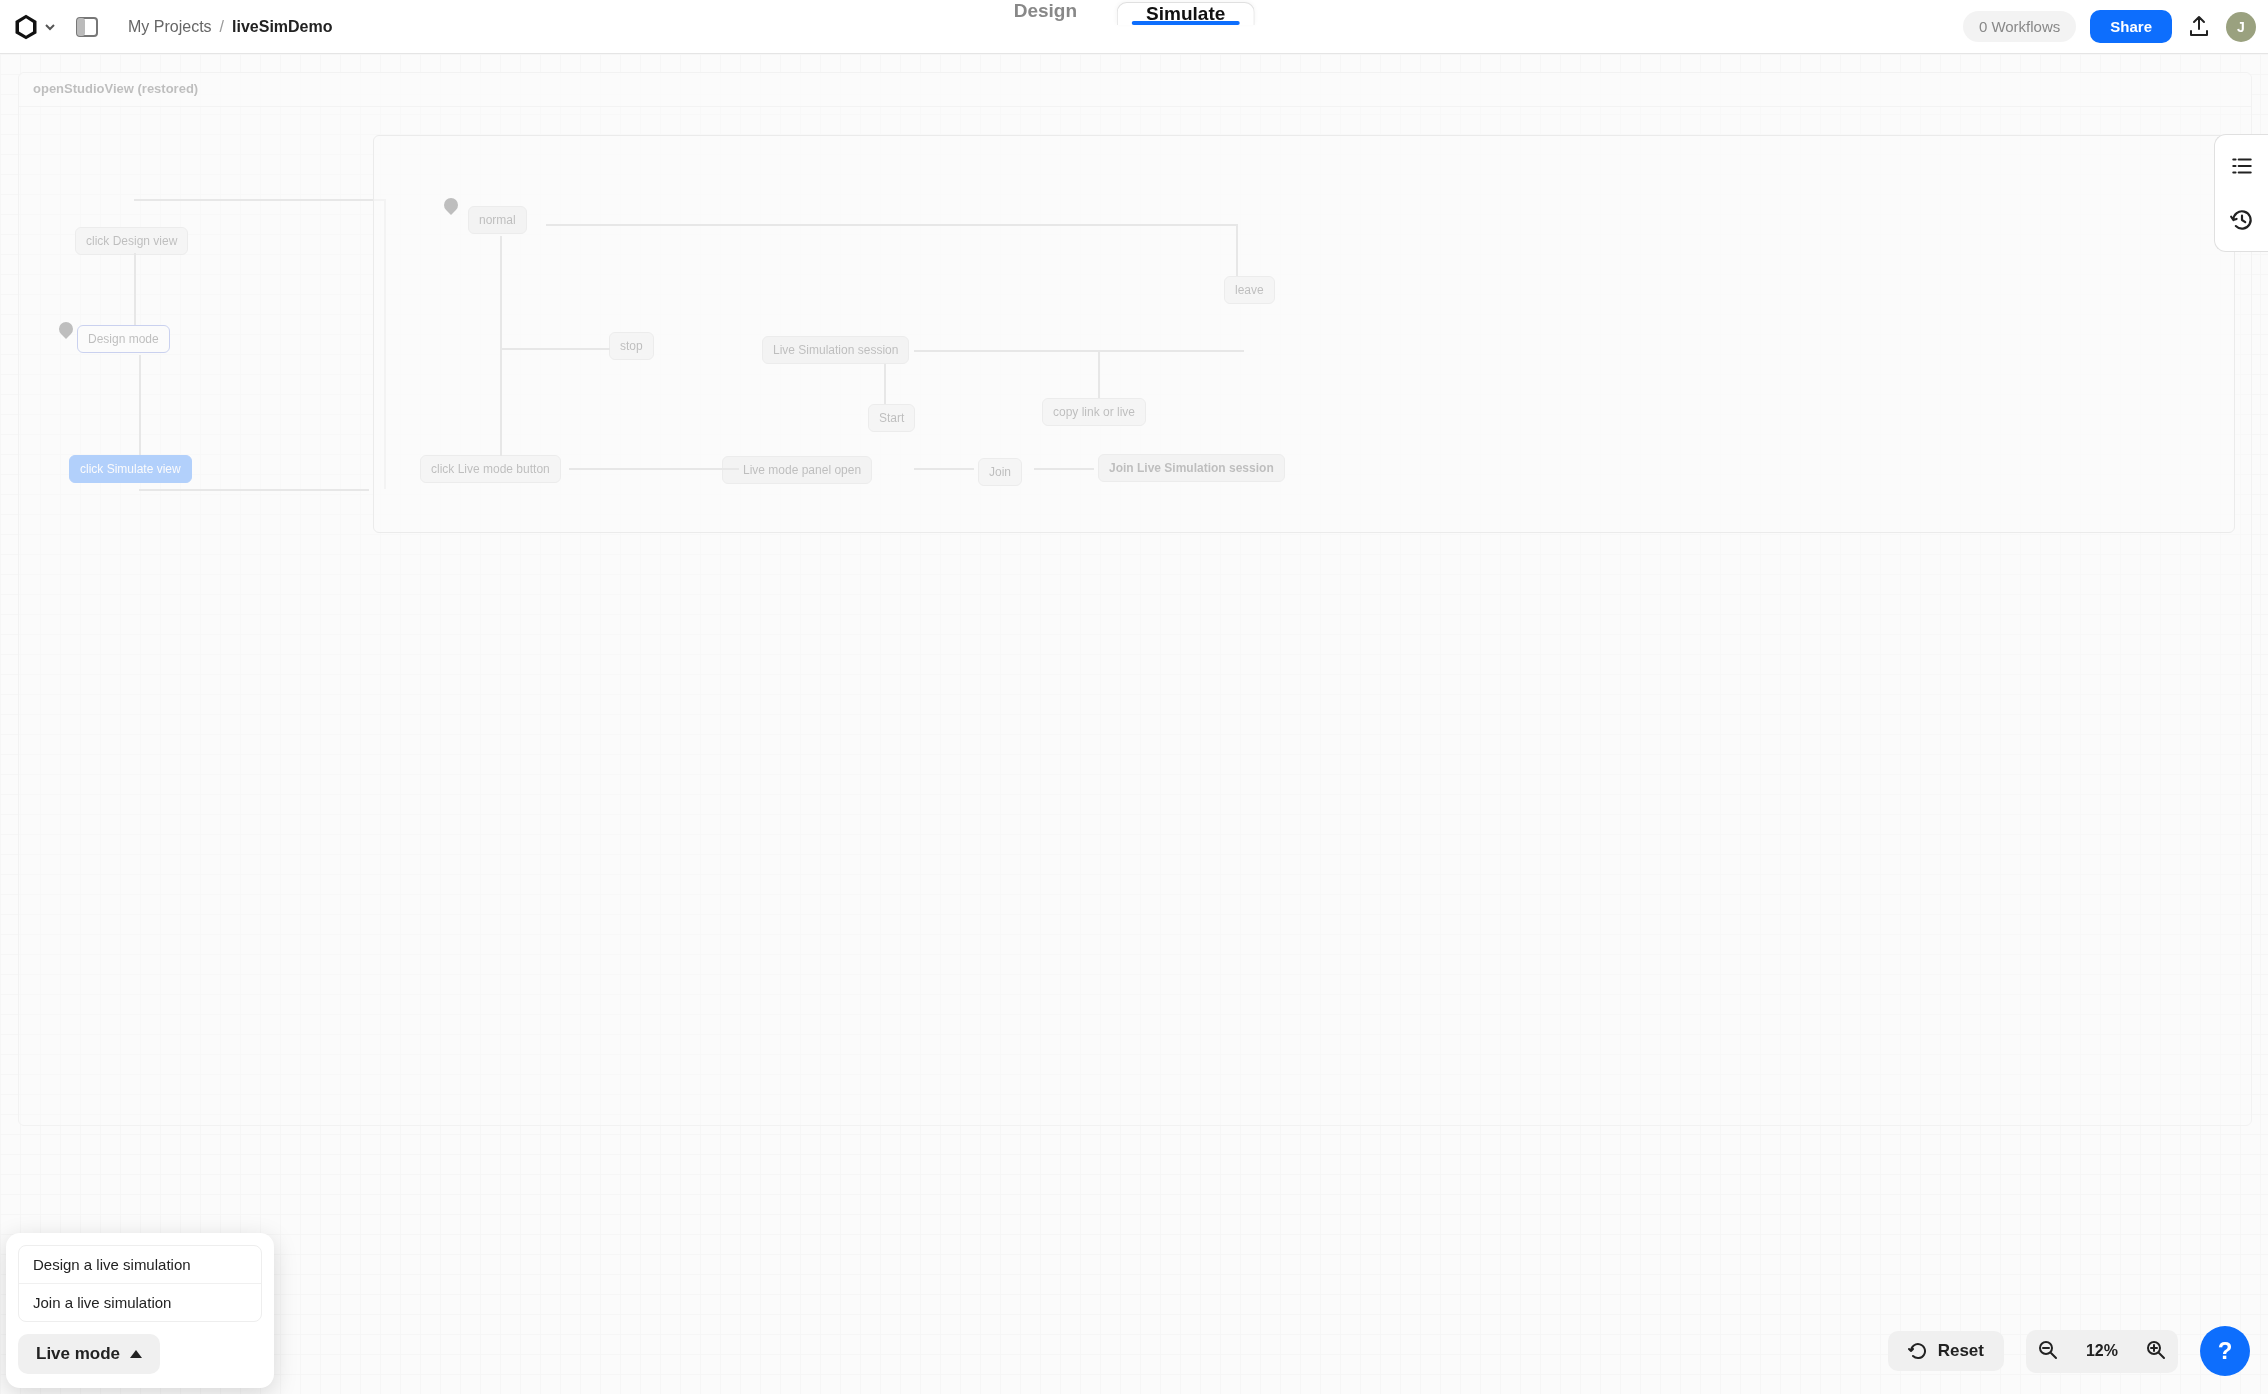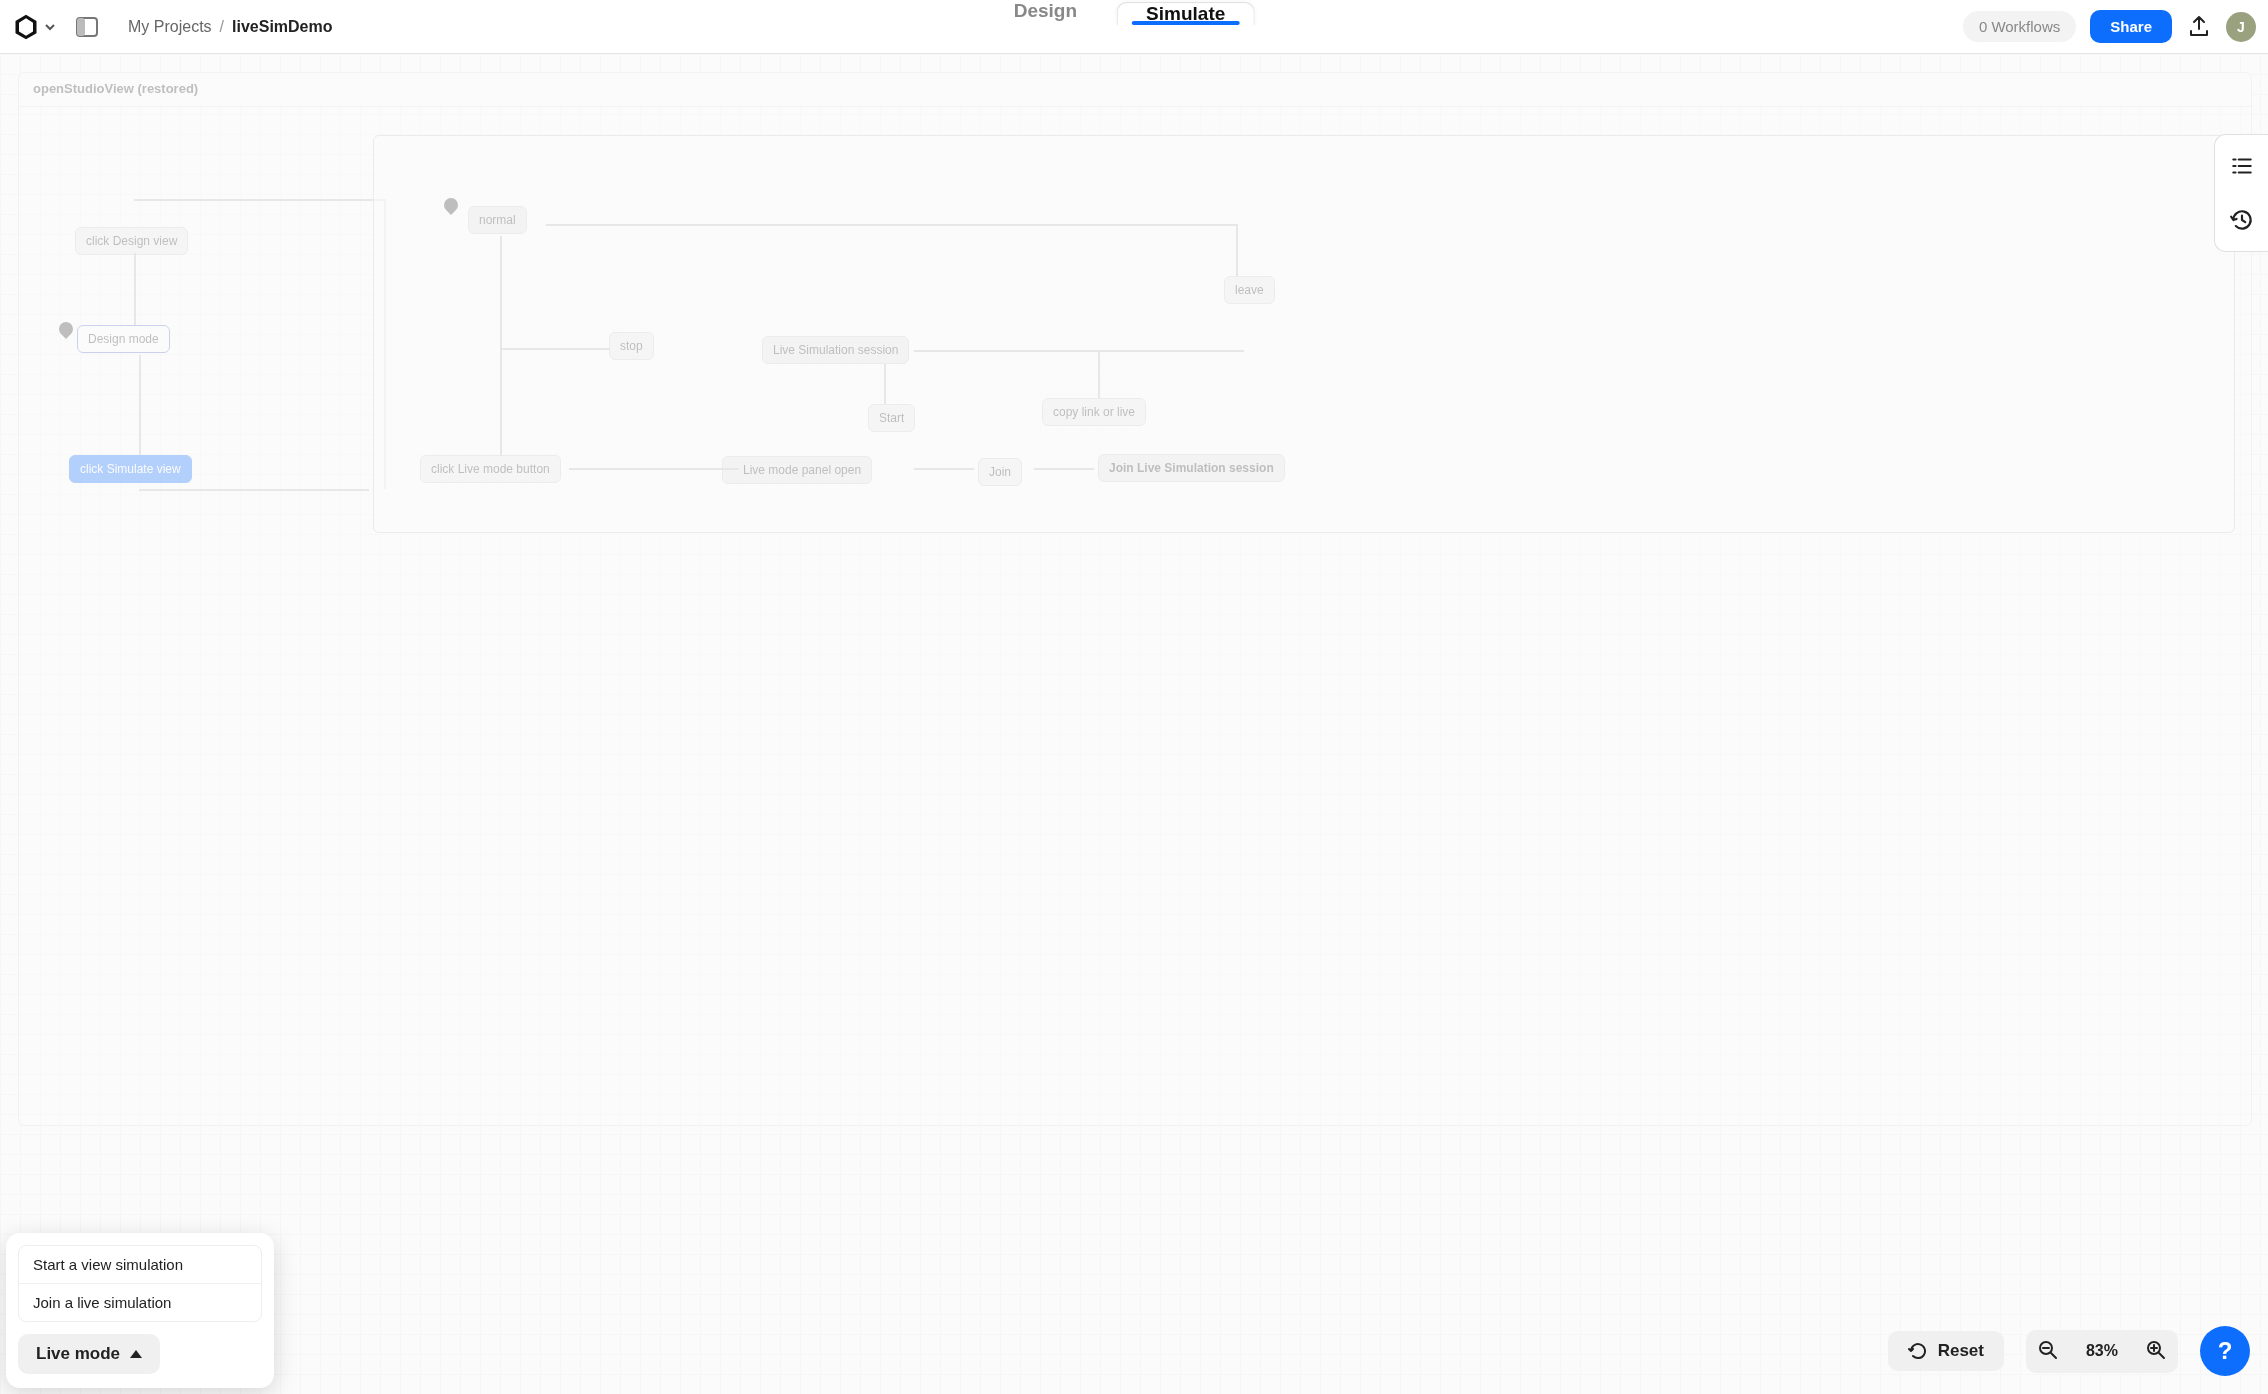--- a/index.html
+++ b/index.html
@@ -283,35 +283,35 @@
         </svg>
       <span>Reset</span>
     </button>
     <div class="zoom-group">
       <button>
         <svg class="mag-icon" viewBox="0 0 20 20">
             <circle cx="8" cy="8" r="6" fill="none" stroke="#222" stroke-width="2"></circle>
             <path d="M5 8 h6 M13 13 l5 5" stroke="#222" stroke-width="2" stroke-linecap="round"></path>
           </svg>
       </button>
-      <span class="zoom-label">83%</span>
+      <span class="zoom-label">12%</span>
       <button>
         <svg class="mag-icon" viewBox="0 0 20 20">
             <circle cx="8" cy="8" r="6" fill="none" stroke="#222" stroke-width="2"></circle>
             <path d="M5 8 h6 M8 5 v6 M13 13 l5 5" stroke="#222" stroke-width="2" stroke-linecap="round"></path>
           </svg>
       </button>
     </div>
     <button class="help-btn">?</button>
   </div>
 
 </div>
 
 <div class="popover">
   <div class="menu">
-    <div class="menu-item">Start a view simulation</div>
+    <div class="menu-item">Design a live simulation</div>
     <div class="menu-item">Join a live simulation</div>
   </div>
   <button class="live-btn">
     <span>Live mode</span>
     <span class="caret-up"></span>
   </button>
 </div>
 
 </body></html>

